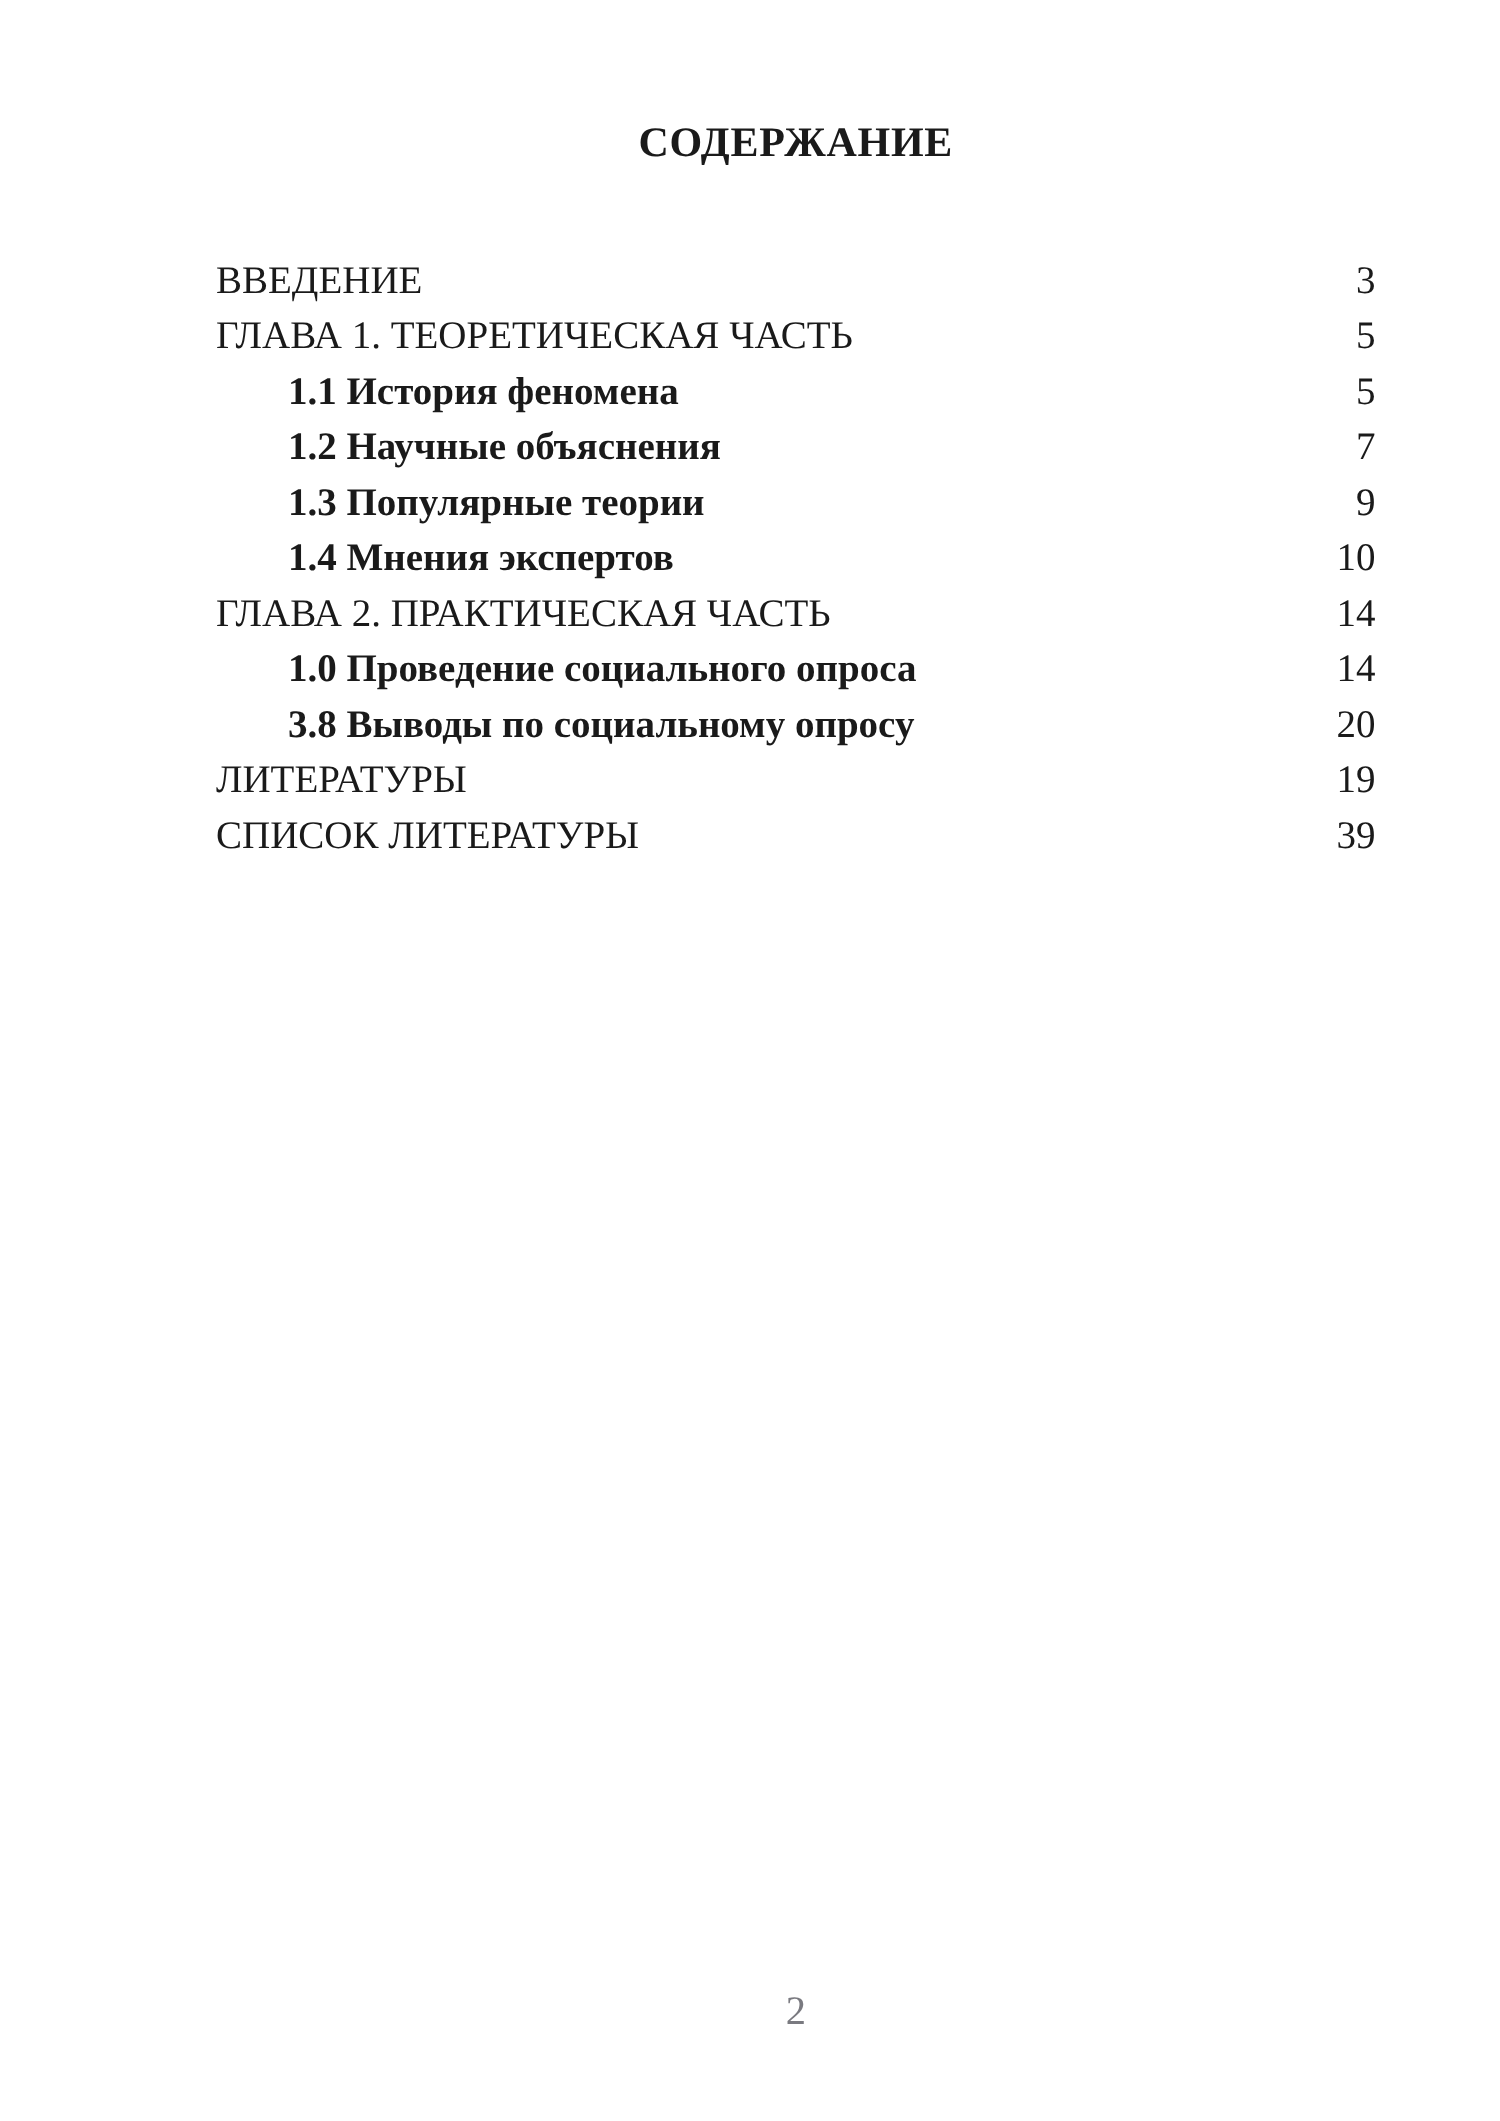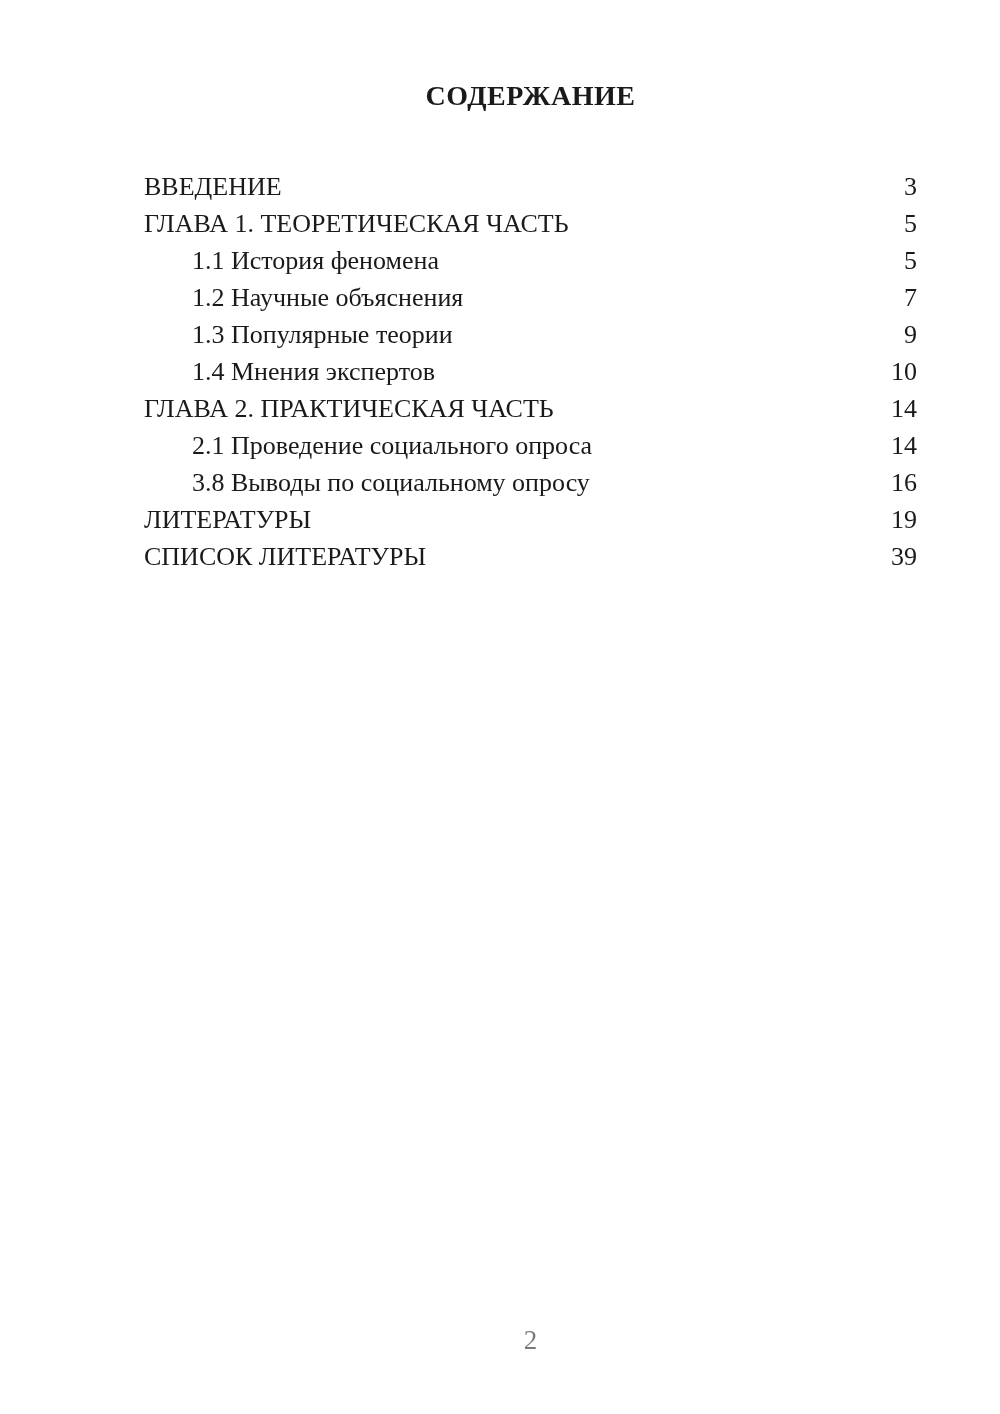--- a/index.html
+++ b/index.html
@@ -41,20 +41,21 @@
     height: 37px;
     line-height: 37px;
     font-size: 26px;
     gap: 39px;
   }
   .toc-row .toc-label {
     white-space: nowrap;
   }
   .toc-row.sub .toc-label {
     padding-left: 48px;
+    font-weight: bold;
   }
   .toc-page {
     text-align: right;
   }
   .footer-pagenum {
     position: absolute;
     top: 1322px;
     left: 144px;
     width: 773px;
     text-align: center;
@@ -101,27 +102,27 @@
       <span class="toc-label">1.4 Мнения экспертов</span>
       <span class="toc-page">10</span>
     </div>
 
     <div class="toc-row">
       <span class="toc-label">ГЛАВА 2. ПРАКТИЧЕСКАЯ ЧАСТЬ</span>
       <span class="toc-page">14</span>
     </div>
 
     <div class="toc-row sub">
-      <span class="toc-label">2.1 Проведение социального опроса</span>
+      <span class="toc-label">1.0 Проведение социального опроса</span>
       <span class="toc-page">14</span>
     </div>
 
     <div class="toc-row sub">
       <span class="toc-label">3.8 Выводы по социальному опросу</span>
-      <span class="toc-page">16</span>
+      <span class="toc-page">20</span>
     </div>
 
     <div class="toc-row">
       <span class="toc-label">ЛИТЕРАТУРЫ</span>
       <span class="toc-page">19</span>
     </div>
 
     <div class="toc-row">
       <span class="toc-label">СПИСОК ЛИТЕРАТУРЫ</span>
       <span class="toc-page">39</span>

